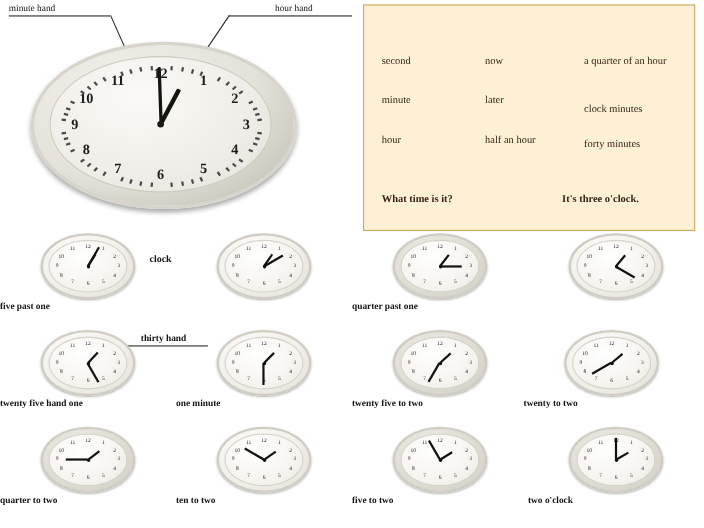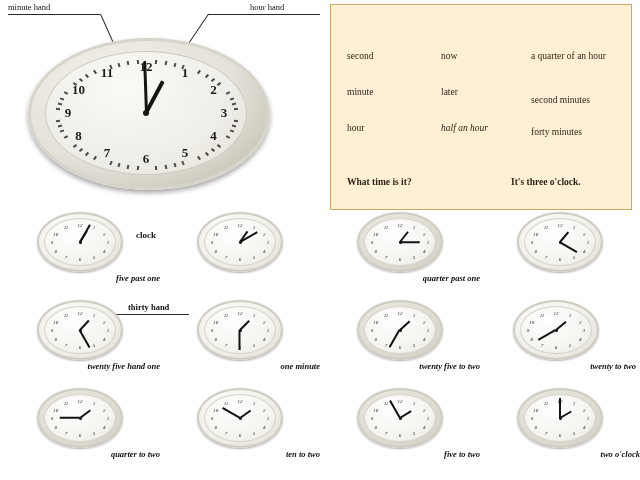--- a/index.html
+++ b/index.html
@@ -137,22 +137,21 @@
 
   
   #grid {
     position: absolute;
     left: 0; top: 212px;
     width: 640px; height: 268px;
   }
   .cell {
     position: absolute;
     width: 160px;
-    text-align: right;
-    font-style: italic;
+    text-align: left;
   }
   .cell-caption {
     font-size: 8.5px;
     font-weight: 700;
     color: #111;
     font-family: "Liberation Serif", serif;
     margin-top: 1px;
   }
   .smallclock {
     position: relative;
@@ -303,24 +302,24 @@
     <div id="big-clock-caption">clock</div>
   </div>
 
   <div id="vocab-box">
     <div class="vocab-cell" style="left:16px; top:46px;">second</div>
     <div class="vocab-cell" style="left:16px; top:82px;">minute</div>
     <div class="vocab-cell" style="left:16px; top:118px;">hour</div>
 
     <div class="vocab-cell" style="left:110px; top:46px;">now</div>
     <div class="vocab-cell" style="left:110px; top:82px;">later</div>
-    <div class="vocab-cell" style="left:110px; top:118px;font-style:italic;">half an hour</div>
+    <div class="vocab-cell" style="left:110px; top:118px;">half an hour</div>
 
     <div class="vocab-cell" style="left:200px; top:46px; width:92px; line-height:1.25;">a quarter of an hour</div>
-    <div class="vocab-cell" style="left:200px; top:90px;">second minutes</div>
+    <div class="vocab-cell" style="left:200px; top:90px;">clock minutes</div>
     <div class="vocab-cell" style="left:200px; top:122px;">forty minutes</div>
 
     <div class="vocab-cell vocab-bold" style="left:16px; top:172px;">What time is it?</div>
     <div class="vocab-cell vocab-bold" style="left:180px; top:172px;">It's three o'clock.</div>
   </div>
 </div>
 
 <div id="grid">
   <div id="label-second-hand">thirty hand</div>
   <div id="second-hand-line"></div>

